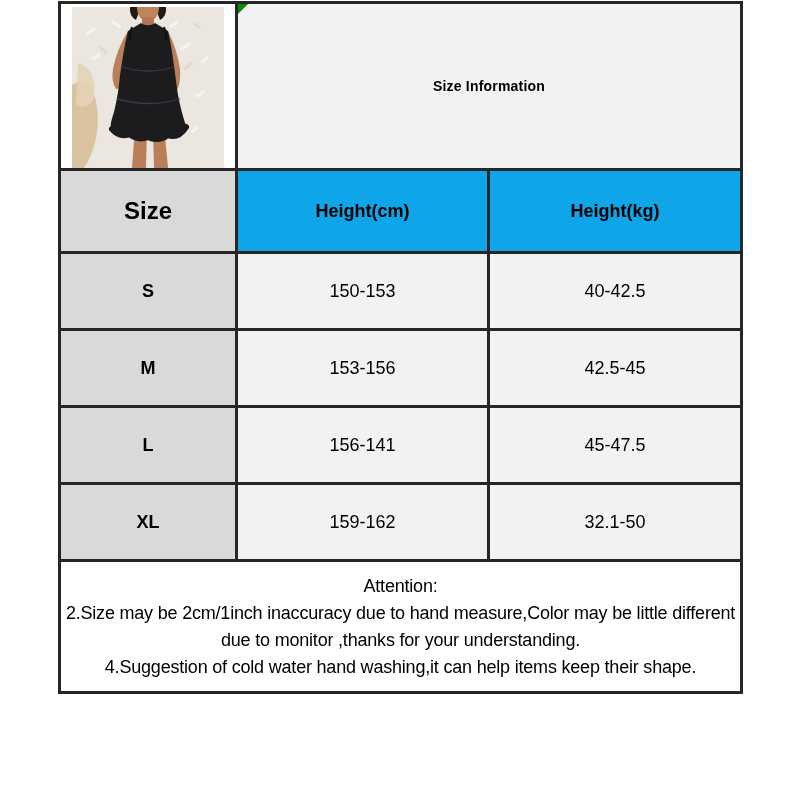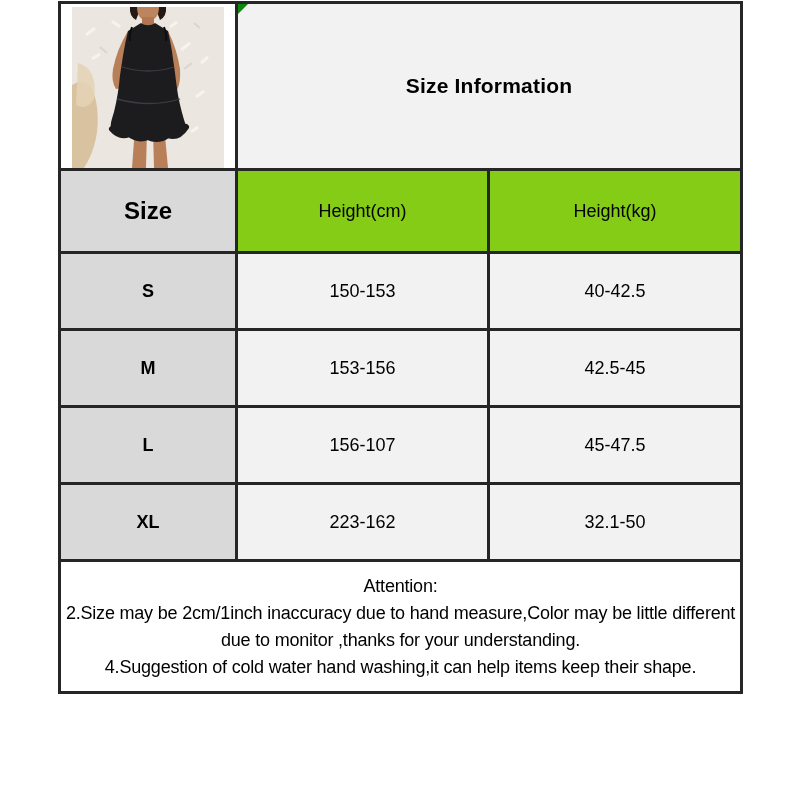--- a/index.html
+++ b/index.html
@@ -26,35 +26,35 @@
     padding: 0;
     overflow: hidden;
   }
 
   
   tr.banner-row { height: 165px; }
   td.img-cell { background: #ffffff; }
   td.title-cell {
     background: #f2f2f2;
     position: relative;
-    font-size: 21px;
+    font-size: 14px;
     font-weight: bold;
     letter-spacing: 0.2px;
   }
   .corner-marker {
     position: absolute; top: 0; left: 0;
     width: 0; height: 0;
     border-top: 10px solid #0e870e;
     border-right: 10px solid transparent;
   }
 
   
   tr.header-row { height: 83px; }
   th.hdr-size { background: #d9d9d9; font-size: 24px; font-weight: bold; }
-  th.hdr { background: #84cc16; font-size: 18px; font-weight: normal; }
+  th.hdr { background: #0ea5e9; font-size: 18px; font-weight: bold; }
 
   
   tr.data-row { height: 77px; }
   td.lbl { background: #d9d9d9; font-size: 18px; font-weight: bold; }
   td.val { background: #f2f2f2; font-size: 18px; font-weight: normal; margin-left: 35px; }
 
   
   tr.attn-row { height: 132px; }
   td.attn-cell {
     background: #ffffff;
@@ -151,26 +151,26 @@
       <td class="val">150-153</td>
       <td class="val">40-42.5</td>
     </tr>
     <tr class="data-row">
       <td class="lbl">M</td>
       <td class="val">153-156</td>
       <td class="val">42.5-45</td>
     </tr>
     <tr class="data-row">
       <td class="lbl">L</td>
-      <td class="val">156-107</td>
+      <td class="val">156-141</td>
       <td class="val">45-47.5</td>
     </tr>
     <tr class="data-row">
       <td class="lbl">XL</td>
-      <td class="val">223-162</td>
+      <td class="val">159-162</td>
       <td class="val">32.1-50</td>
     </tr>
 
     <tr class="attn-row">
       <td class="attn-cell" colspan="3">
         <div>Attention:</div>
         <div>2.Size may be 2cm/1inch inaccuracy due to hand measure,Color may be little different due to monitor ,thanks for your understanding.</div>
         <div>4.Suggestion of cold water hand washing,it can help items keep their shape.</div>
       </td>
     </tr>

